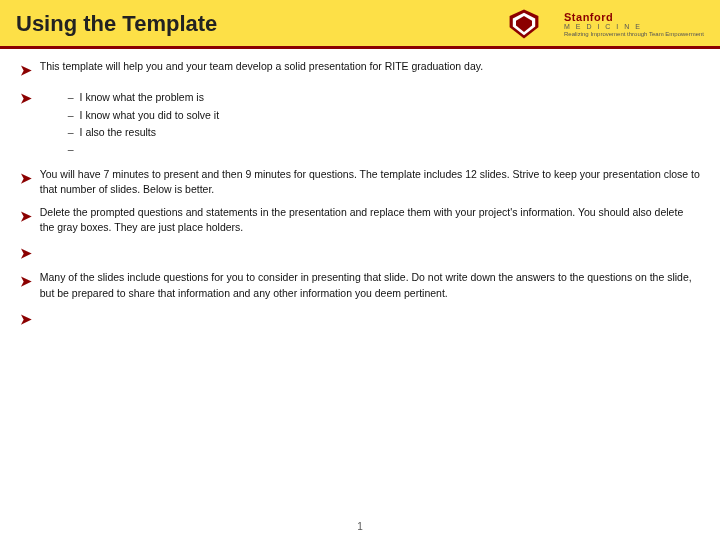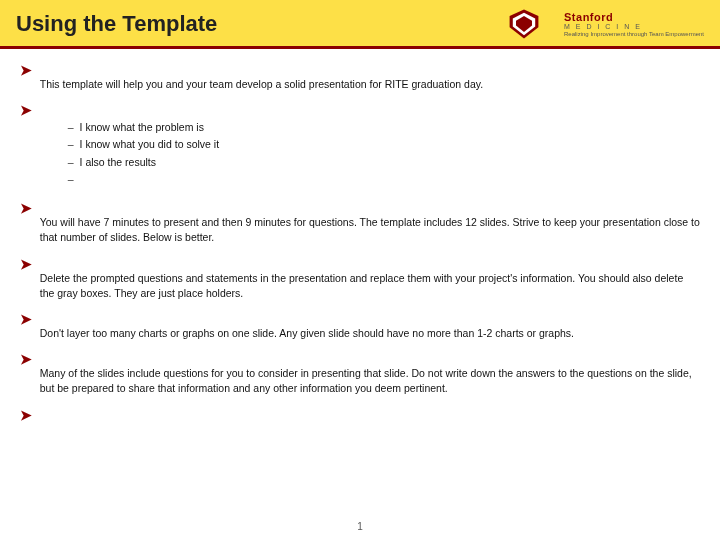--- a/index.html
+++ b/index.html
@@ -67,21 +67,20 @@
     .bullet-icon {
       font-size: 14px;
       color: #8B0000;
       margin-right: 8px;
       margin-top: 1px;
       flex-shrink: 0;
       font-weight: bold;
     }
     .bullet-text {
       flex: 1;
-      margin-top: 18px;
     }
     .sub-bullets {
       margin-left: 28px;
       margin-top: 3px;
       margin-bottom: 3px;
     }
     .sub-bullet-row {
       display: flex;
       align-items: flex-start;
       margin-bottom: 2px;
@@ -154,21 +153,20 @@
     <span class="bullet-text">You will have 7 minutes to present and then 9 minutes for questions. The template includes 12 slides. Strive to keep your presentation close to that number of slides. Below is better.</span>
   </div>
 
   <div class="bullet-row">
     <span class="bullet-icon">➤</span>
     <span class="bullet-text">Delete the prompted questions and statements in the presentation and replace them with your project's information. You should also delete the gray boxes. They are just place holders.</span>
   </div>
 
   <div class="bullet-row">
     <span class="bullet-icon">➤</span>
-    <span class="bullet-text">Don't layer too many charts or graphs on one slide. Any given slide should have no more than 1-2 charts or graphs.</span>
   </div>
 
   <div class="bullet-row">
     <span class="bullet-icon">➤</span>
     <span class="bullet-text">Many of the slides include questions for you to consider in presenting that slide. Do not write down the answers to the questions on the slide, but be prepared to share that information and any other information you deem pertinent.</span>
   </div>
 
   <div class="bullet-row">
     <span class="bullet-icon">➤</span>
   </div>

